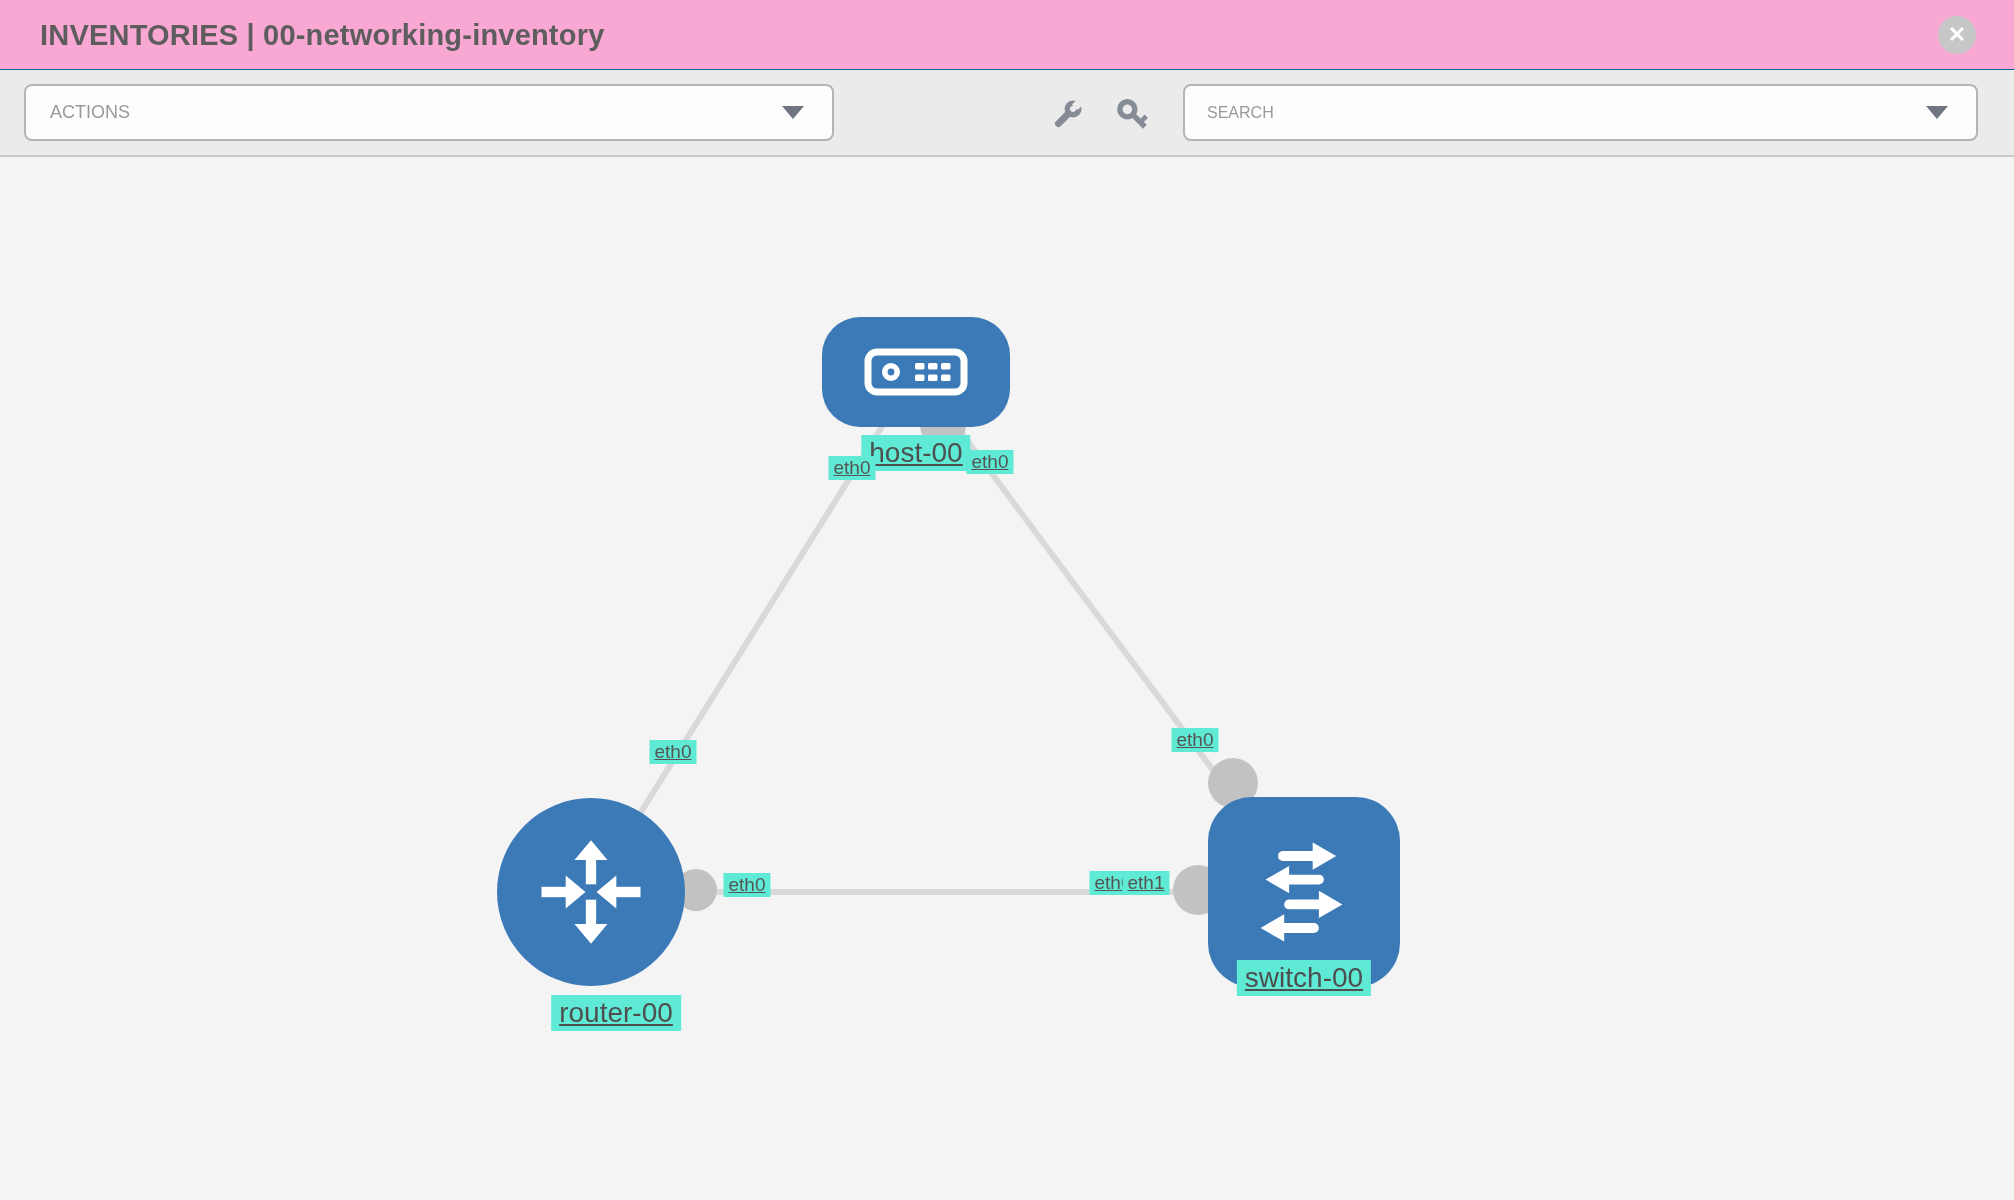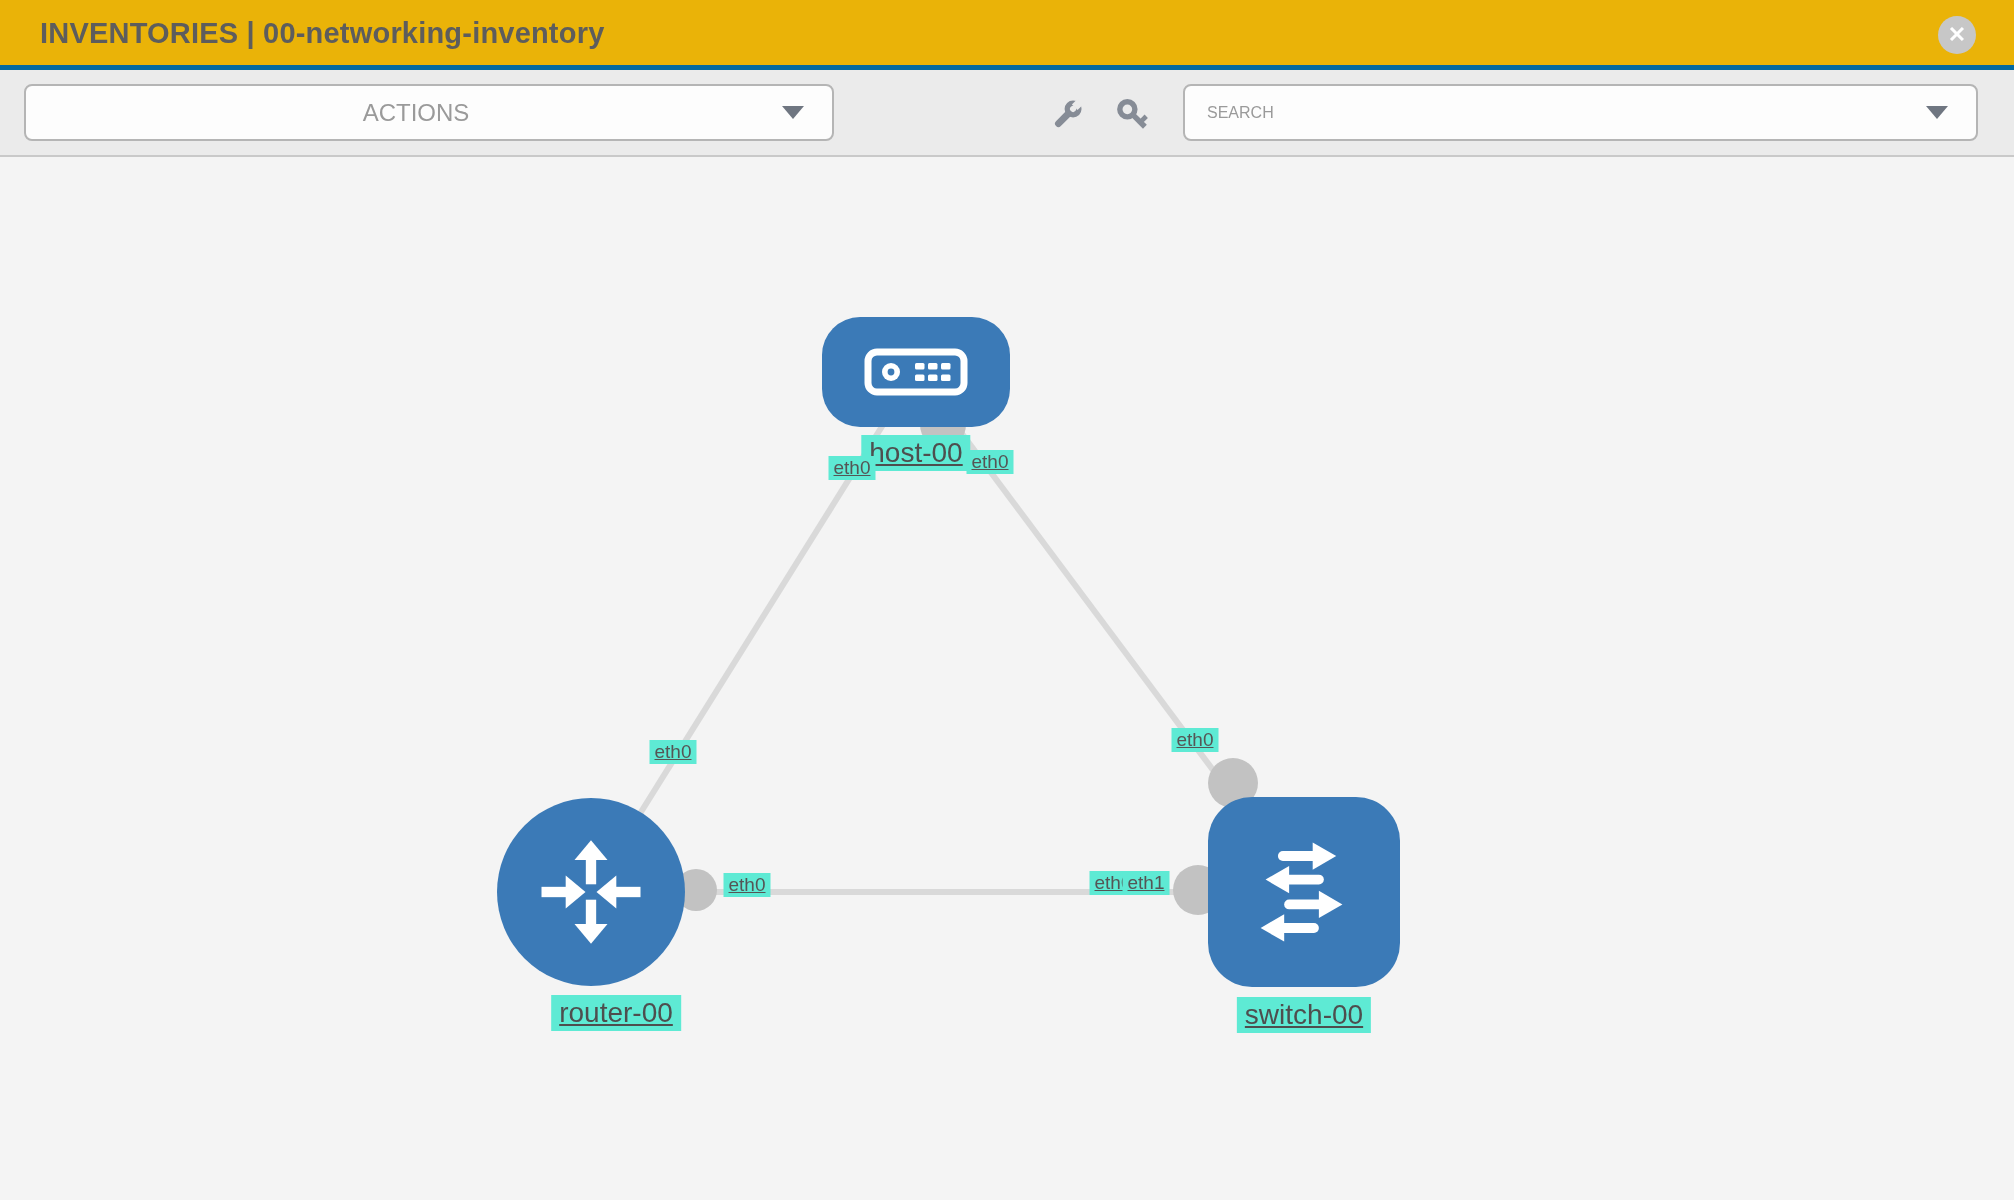--- a/index.html
+++ b/index.html
@@ -1,35 +1,35 @@
 <!DOCTYPE html>
 <html><head>
 <meta charset="utf-8">
 <style>
   * { margin:0; padding:0; box-sizing:border-box; }
   html,body { width:2014px; height:1200px; overflow:hidden;
     font-family:"Liberation Sans", sans-serif; background:#f4f4f4; }
 
   
-  .header { position:relative; width:100%; height:70px; background:#eab308;
-    border-bottom:5px solid #0369a1; }
+  .header { position:relative; width:100%; height:70px; background:#f9a8d4;
+    border-bottom:1px solid #0369a1; }
   .header-title { position:absolute; left:40px; top:50%; transform:translateY(-50%);
     font-size:29px; font-weight:700; color:#5d5d5d; letter-spacing:0.2px; }
   .close-btn { position:absolute; right:38px; top:16px; width:38px; height:38px;
     border-radius:50%; background:#c7c7c7; color:#ffffff; font-size:22px; font-weight:700;
     display:flex; align-items:center; justify-content:center; cursor:pointer; }
 
   
   .toolbar { position:relative; width:100%; height:87px; background:#ebebeb;
     border-bottom:2px solid #c9c9c9; }
   .dd-box { position:absolute; top:14px; height:57px; background:#fdfdfd;
     border:2px solid #b5b5b5; border-radius:8px; display:flex; align-items:center; }
   .dd-actions { left:24px; width:810px; padding:0 28px 0 24px; cursor:pointer; }
   .dd-search { left:1183px; width:795px; padding:0 28px 0 0; }
-  .dd-label { flex:1; font-size:24px; color:#9a9a9a;text-align:center; }
+  .dd-label { flex:1; font-size:18px; color:#9a9a9a; }
   .dd-caret { width:0; height:0; border-left:11px solid transparent;
     border-right:11px solid transparent; border-top:13px solid #6f7681; }
   .search-input { flex:1; border:none; outline:none; background:transparent;
     font-size:16px; color:#555; padding-left:22px; font-family:"Liberation Sans",sans-serif; }
   .search-input::placeholder { color:#9a9a9a; opacity:1; }
   .tool-icon { position:absolute; top:26px; width:40px; height:40px; cursor:pointer; }
   .icon-wrench { left:1046px; }
   .icon-key { left:1114px; }
 
   
@@ -149,21 +149,21 @@
         <line x1="38" y1="60" x2="65" y2="60"></line>
           <polygon points="81,60 62,49 62,71" stroke="none"></polygon>
         <line x1="58" y1="79" x2="31" y2="79"></line>
           <polygon points="15,79 34,68 34,90" stroke="none"></polygon>
       </g>
     </svg>
   </div>
 
   <div class="lbl node-lbl" style="left:916px; top:296px;">host-00</div>
   <div class="lbl node-lbl" style="left:616px; top:856px;">router-00</div>
-  <div class="lbl node-lbl" style="left:1304px; top:858px;">switch-00</div>
+  <div class="lbl node-lbl" style="left:1304px; top:821px;">switch-00</div>
 
   <div class="lbl if-lbl" style="left:852px;  top:311px;">eth0</div>
   <div class="lbl if-lbl" style="left:990px;  top:305px;">eth0</div>
   <div class="lbl if-lbl" style="left:673px;  top:595px;">eth0</div>
   <div class="lbl if-lbl" style="left:1195px; top:583px;">eth0</div>
   <div class="lbl if-lbl" style="left:747px;  top:728px;">eth0</div>
   <div class="lbl if-lbl if-under" style="left:1113px; top:726px;">eth0</div>
   <div class="lbl if-lbl if-over" style="left:1146px; top:726px;">eth1</div>
 
 

